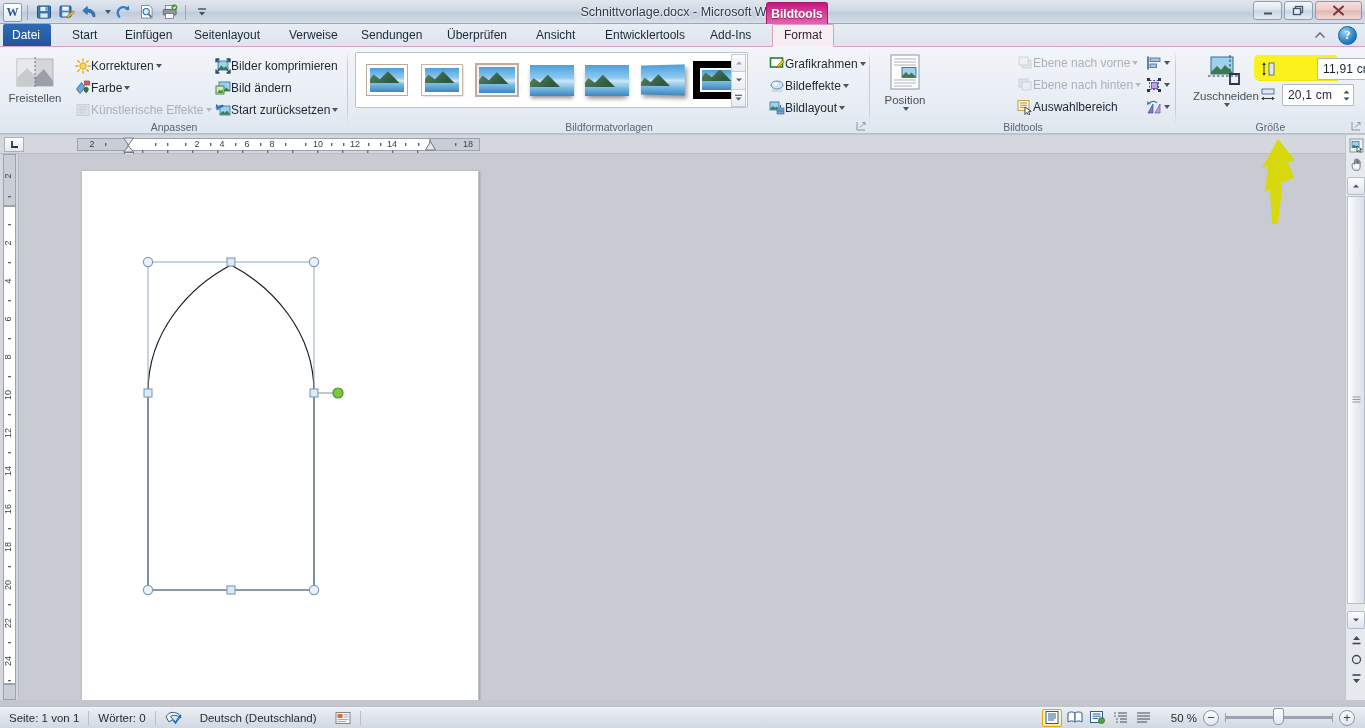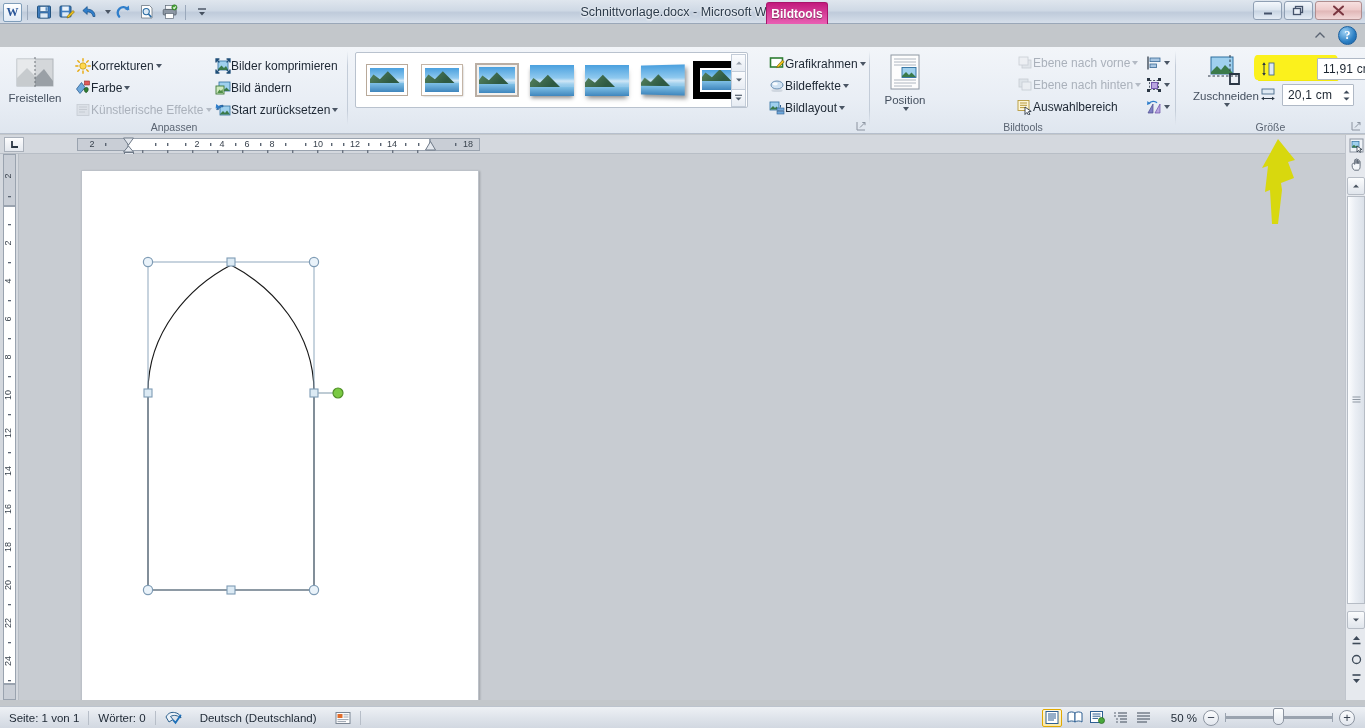--- a/index.html
+++ b/index.html
@@ -357,20 +357,33 @@
       <div class="wbtn close">
         <svg width="13" height="11" viewBox="0 0 13 11">
           <path d="M2 1.5 L11 9.5 M11 1.5 L2 9.5" stroke="#7a3640" stroke-width="2" stroke-linecap="round"></path>
         </svg>
       </div>
     </div>
   </div>
 
   <div class="ctxtab">Bildtools</div>
 
+  <div class="tabstrip">
+    <div class="tab file" style="left:3px;width:48px;">Datei</div>
+    <div class="tab" style="left:63px;">Start</div>
+    <div class="tab" style="left:116px;">Einfügen</div>
+    <div class="tab" style="left:185px;">Seitenlayout</div>
+    <div class="tab" style="left:280px;">Verweise</div>
+    <div class="tab" style="left:352px;">Sendungen</div>
+    <div class="tab" style="left:438px;">Überprüfen</div>
+    <div class="tab" style="left:527px;">Ansicht</div>
+    <div class="tab" style="left:596px;">Entwicklertools</div>
+    <div class="tab" style="left:701px;">Add-Ins</div>
+    <div class="tab active-ctx" style="left:772px;width:62px;text-align:center;padding:0;">Format</div>
+  </div>
 
   <div class="ribbon-collapse">
     <svg width="14" height="10" viewBox="0 0 14 10">
       <path d="M2.5 7.5 L7 3 L11.5 7.5" fill="none" stroke="#5a6472" stroke-width="1.4"></path>
     </svg>
   </div>
   <div class="helpbtn">?</div>
 
   <div class="ribbon">
 
@@ -552,20 +565,21 @@
             <path d="M1 9 L4 6 L6 8 L7.5 6.4 L10 9.4 L1 9.4 Z" fill="#3b7a4a"></path>
             <rect x="8" y="8" width="7" height="2.4" fill="#6fa8dc" stroke="#2d5f92" stroke-width=".6"></rect>
             <rect x="8" y="11.6" width="7" height="2.4" fill="#6fa8dc" stroke="#2d5f92" stroke-width=".6"></rect>
             <path d="M11.5 5 L11.5 7.6" stroke="#2d5f92" stroke-width="1"></path>
           </svg>
         </span>
         <span class="ctext">Bildlayout</span>
         <span class="caret"></span>
       </div>
 
+      <div class="glabel">Bildformatvorlagen</div>
       <div class="launcher">
         <svg width="11" height="11" viewBox="0 0 11 11">
           <path d="M1 1 L1 9 L9 9" fill="none" stroke="#6a7482" stroke-width="1"></path>
           <path d="M4 6.5 L9 1.5 M9 1.5 L9 4.2 M9 1.5 L6.3 1.5" stroke="#6a7482" stroke-width="1"></path>
         </svg>
       </div>
       <div class="gdiv"></div>
     </div>
 
     <div class="group" style="left:870px; width:306px;">

